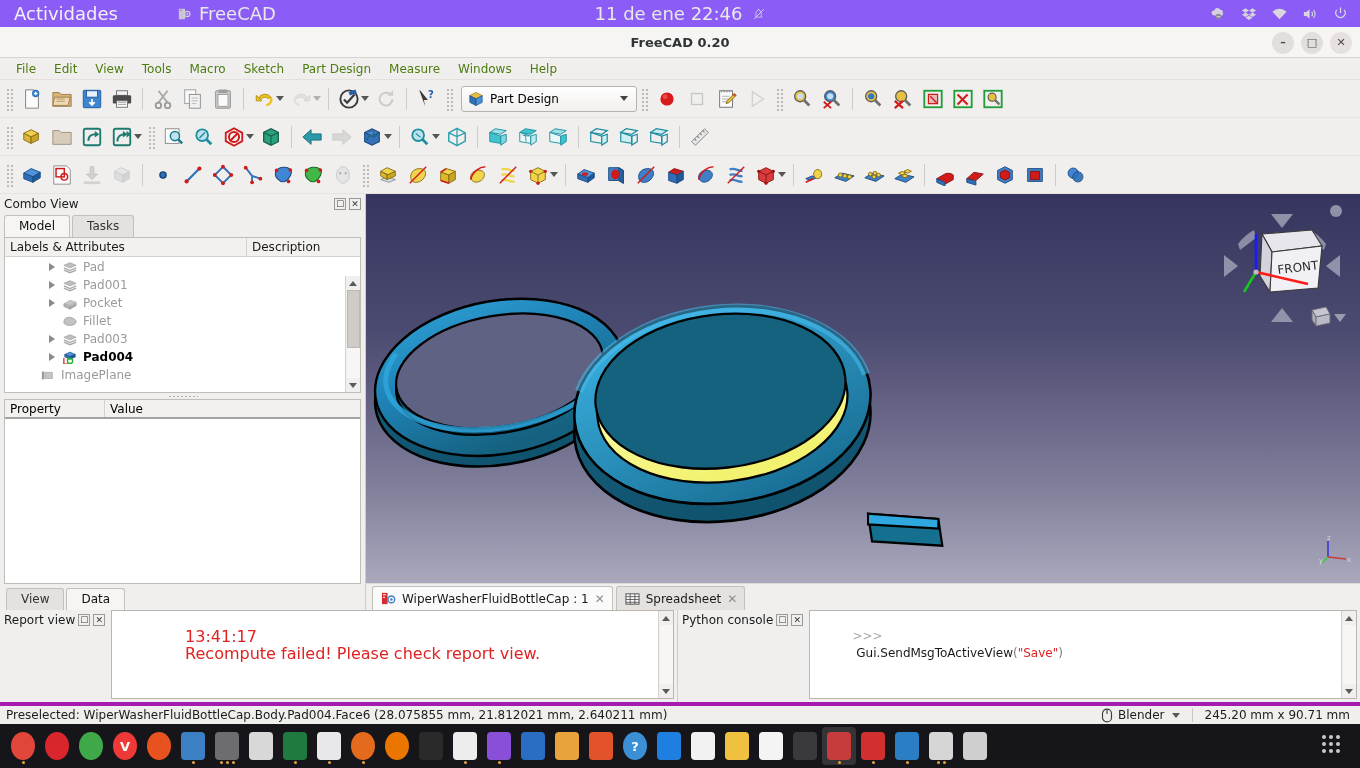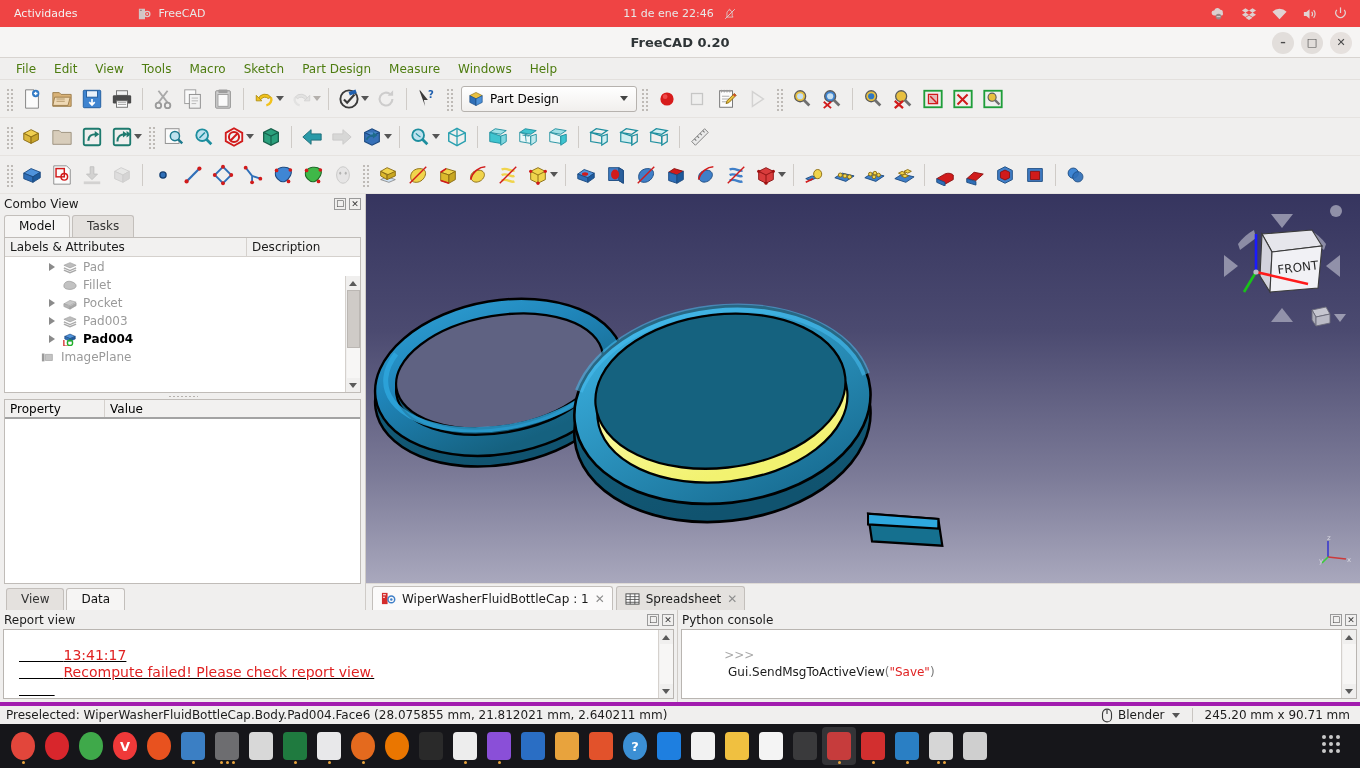--- a/index.html
+++ b/index.html
@@ -9,24 +9,24 @@
     overflow: hidden;
     font-family: "DejaVu Sans", "Liberation Sans", sans-serif;
     font-size: 12px;
     background: #000;
   }
 
   
   #gnome-bar {
     position: absolute; top: 0; left: 0;
     width: 1360px; height: 27px;
-    background: #ef4444;
+    background: #8b5cf6;
     color: #e8e8e8;
     display: flex; align-items: center;
-    font-size: 11px;
+    font-size: 18px;
   }
   #gnome-bar .activities { margin-left: 14px; font-weight: 400; color:#f2f2f2;}
   #gnome-bar .appname { margin-left: 60px; display:flex; align-items:center; gap:7px;}
   #gnome-bar .clock {
     position: absolute; left: 0; right: 0; text-align: center;
     display: flex; justify-content: center; align-items: center; gap: 9px;
     pointer-events: none;
   }
   #gnome-bar .clock span { pointer-events: auto; }
   #gnome-bar .tray {
@@ -220,32 +220,32 @@
     height: 24px; display: flex; align-items: center; gap: 6px;
     padding: 0 7px 0 8px; font-size: 12px;
     border: 1px solid #c3bfbb; border-bottom: none; border-radius: 3px 3px 0 0;
     background: #e4e1de; margin-right: 3px; cursor: pointer; color:#1a1a1a;
   }
   .mtab.active { background: #fbfafa; }
   .mtab .xclose { color:#8d8d8d; font-size: 12px; cursor:pointer; }
 
   
   #bottomdocks { height: 92px; display:flex; background:#f0efee; }
-  .dock { display:flex; flex-direction:column; }
+  .dock { display:flex; }
   #reportdock { width: 678px; border-right: 1px solid #cfcbc7; }
   #pydock { flex:1; }
   .dock-head {
     height: 19px; display:flex; align-items:center; padding: 0 3px 0 4px;
     font-size: 12px; color:#1a1a1a;
   }
   .dock-body {
     flex: 1; margin: 0 3px 3px; border: 1px solid #b9b5b1; background: #fff;
     position: relative; overflow: hidden;
   }
-  .log-line { font-size: 14px; line-height: 17px; padding-left: 15px; white-space: pre; text-decoration: underline; }
+  .log-line { font-size: 16px; line-height: 17px; padding-left: 22px; white-space: pre; }
   .log-line .t { color: #e02222; }
   .log-line .m { color: #e02222; }
   .py-line { font-size: 12px; line-height: 17px; padding-left: 4px; white-space: pre; }
   .py-prompt { color: #a9a9a9; }
   .py-code { color: #1a1a1a; }
   .py-str { color: #e02222; }
   .py-paren { color: #7a7a7a; }
 
   
   #statusbar {
@@ -1008,41 +1008,52 @@
             <span class="titem-icon">
               <svg width="16" height="14" viewBox="0 0 18 16">
                   <path d="M2 6l7-3 7 3-7 3z" fill="#bdbdbd" stroke="#9a9a9a" stroke-width=".7"></path>
                   <path d="M2 9l7 3 7-3" fill="none" stroke="#a8a8a8" stroke-width="1.5"></path>
                   <path d="M2 11.5l7 3 7-3" fill="none" stroke="#a8a8a8" stroke-width="1.5"></path>
                 </svg>
             </span>
             <span>Pad</span>
           </div>
 
-
           <div class="tree-row">
-            <i class="tri empty"></i>
+            <i class="tri"></i>
             <span class="titem-icon">
               <svg width="16" height="14" viewBox="0 0 18 16">
-                  <path d="M2 9c0-4 4-6 8-5 4 1 6 3 6 5s-3 4-7 4-7-1-7-4z" fill="#c2c2c2" stroke="#9a9a9a" stroke-width=".8"></path>
+                  <path d="M2 6l7-3 7 3-7 3z" fill="#bdbdbd" stroke="#9a9a9a" stroke-width=".7"></path>
+                  <path d="M2 9l7 3 7-3" fill="none" stroke="#a8a8a8" stroke-width="1.5"></path>
+                  <path d="M2 11.5l7 3 7-3" fill="none" stroke="#a8a8a8" stroke-width="1.5"></path>
                 </svg>
             </span>
-            <span>Fillet</span>
+            <span>Pad001</span>
           </div>
 
           <div class="tree-row">
             <i class="tri"></i>
             <span class="titem-icon">
               <svg width="16" height="14" viewBox="0 0 18 16">
                   <path d="M2 9l7-4 7 2-7 4z" fill="#c8c8c8" stroke="#9a9a9a" stroke-width=".7"></path>
                   <path d="M2 9v3l7 3v-3z" fill="#b4b4b4" stroke="#9a9a9a" stroke-width=".7"></path>
                   <path d="M9 12v3l7-4V8z" fill="#a8a8a8" stroke="#9a9a9a" stroke-width=".7"></path>
                 </svg>
             </span>
             <span>Pocket</span>
+          </div>
+
+          <div class="tree-row">
+            <i class="tri empty"></i>
+            <span class="titem-icon">
+              <svg width="16" height="14" viewBox="0 0 18 16">
+                  <path d="M2 9c0-4 4-6 8-5 4 1 6 3 6 5s-3 4-7 4-7-1-7-4z" fill="#c2c2c2" stroke="#9a9a9a" stroke-width=".8"></path>
+                </svg>
+            </span>
+            <span>Fillet</span>
           </div>
 
 
           <div class="tree-row">
             <i class="tri"></i>
             <span class="titem-icon">
               <svg width="16" height="14" viewBox="0 0 18 16">
                   <path d="M2 6l7-3 7 3-7 3z" fill="#bdbdbd" stroke="#9a9a9a" stroke-width=".7"></path>
                   <path d="M2 9l7 3 7-3" fill="none" stroke="#a8a8a8" stroke-width="1.5"></path>
                   <path d="M2 11.5l7 3 7-3" fill="none" stroke="#a8a8a8" stroke-width="1.5"></path>

